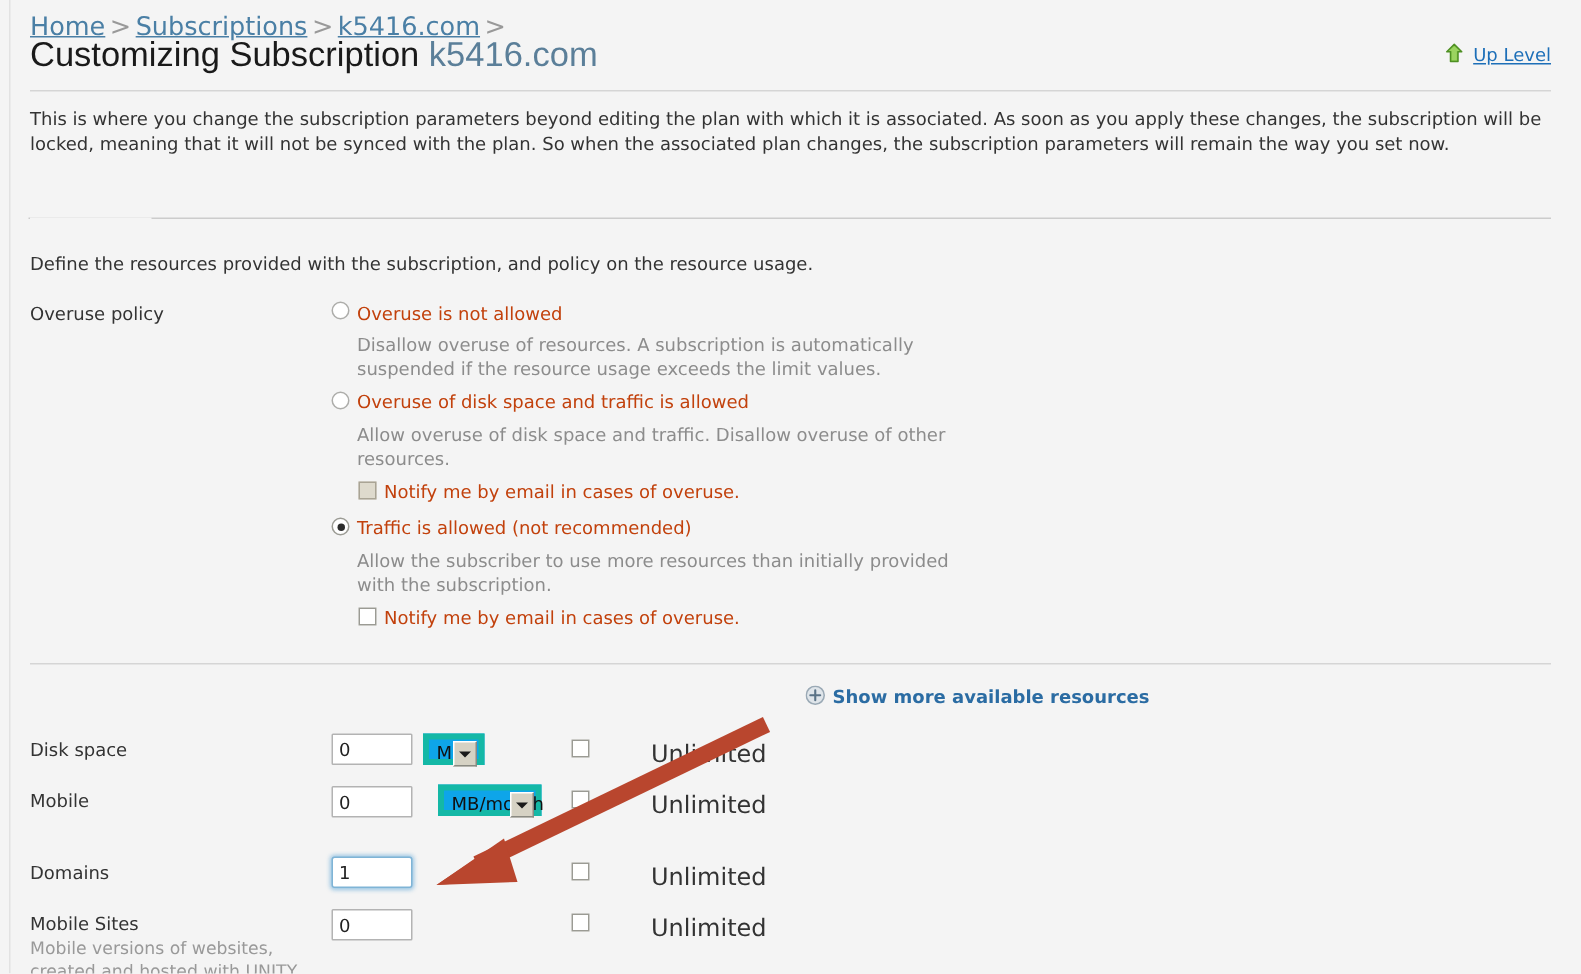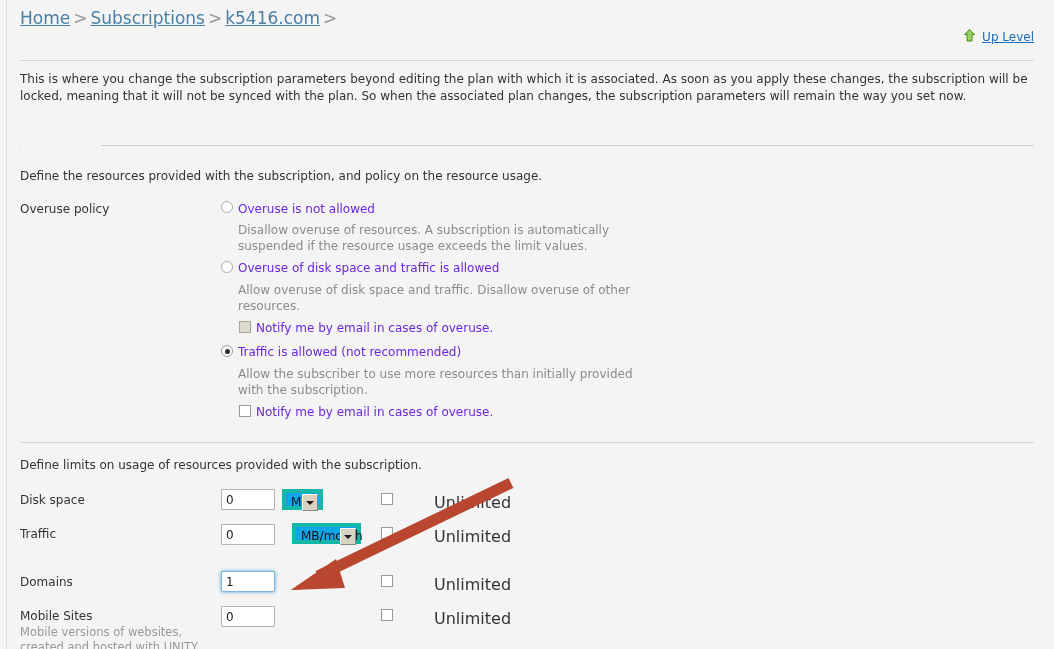--- a/index.html
+++ b/index.html
@@ -166,21 +166,21 @@
   }
   .fsub {
     position: absolute;
     font-size: 11.5px;
     color: #999999;
     line-height: 15px;
   }
   .opt-label {
     position: absolute;
     font-size: 12px;
-    color: #6d28d9;
+    color: #c2410c;
     white-space: nowrap;
   }
   .opt-desc {
     position: absolute;
     font-size: 12px;
     color: #8c8c8c;
     line-height: 16px;
   }
 
   
@@ -324,20 +324,21 @@
 
 <div class="page">
 
   <div class="left-rule"></div>
 
   <div class="breadcrumb">
     <a href="#">Home</a><span class="sep">&gt;</span><a href="#">Subscriptions</a><span class="sep">&gt;</span><a href="#">k5416.com</a><span class="sep">&gt;</span>
   </div>
 
   <div class="title-row">
+    <span class="page-title"><span>Customizing Subscription</span> <span class="domain">k5416.com</span></span>
     <span class="up-level">
       <span class="up-arrow-icon">
         <svg width="14" height="15" viewBox="0 0 14 15">
           <path d="M6.5 1.5 L1.5 6.5 L4 6.5 L4 13 L9 13 L9 6.5 L11.5 6.5 Z" fill="#7ec142" stroke="#4e8f23" stroke-width="1" stroke-linejoin="round"></path>
           <path d="M6.5 2.8 L2.9 6.0 L4.8 6.0 L4.8 12.2 L8.2 12.2 L8.2 6.0 L10.1 6.0 Z" fill="#a5d96b" opacity="0.75"></path>
         </svg>
       </span><a href="#">Up Level</a>
     </span>
   </div>
 
@@ -363,33 +364,40 @@
   <div class="opt-label" style="left:256px; top:321px;">Notify me by email in cases of overuse.</div>
 
   <div class="radio on" style="left:221px; top:345px;"></div>
   <div class="opt-label" style="left:238px; top:345px;">Traffic is allowed (not recommended)</div>
   <div class="opt-desc" style="left:238px; top:366px; width:400px;">Allow the subscriber to use more resources than initially provided with the subscription.</div>
   <div class="checkbox" style="left:239px; top:405px;"></div>
   <div class="opt-label" style="left:256px; top:405px;">Notify me by email in cases of overuse.</div>
 
   <div class="hr-mid"></div>
 
-  <div class="section-note" style="left:20px; top:458px;">Define limits on usage of resources provided with the subscription.</div>
-
+
+  <div class="showmore" style="left:537px; top:457px;">
+    <span class="plus-icon">
+      <svg width="13" height="13" viewBox="0 0 13 13">
+        <circle cx="6.5" cy="6.5" r="6" fill="#dfe5ea" stroke="#9aa9b5" stroke-width="1"></circle>
+        <path d="M6.5 3.2 L6.5 9.8 M3.2 6.5 L9.8 6.5" stroke="#5a7286" stroke-width="1.4" stroke-linecap="round"></path>
+      </svg>
+    </span><a href="#">Show more available resources</a>
+  </div>
 
   <div class="flabel" style="left:20px; top:493px;text-align:right;">Disk space</div>
   <input class="txt" style="left: 221px; top: 489px; width: 54px;" value="0">
   <div class="sel" style="left:282px; top:489px; width:41px;">
     <span class="sel-text">MB</span>
     <span class="sel-btn"></span>
   </div>
   <div class="checkbox" style="left:381px; top:493px;"></div>
   <div class="unl-text" style="left:398px; top:493px;">Unlimited</div>
 
-  <div class="flabel" style="left:20px; top:527px;">Traffic</div>
+  <div class="flabel" style="left:20px; top:527px;">Mobile</div>
   <input class="txt" style="left: 221px; top: 524px; width: 54px;" value="0">
   <div class="sel" style="left:292px; top:523px; width:69px;">
     <span class="sel-text">MB/month</span>
     <span class="sel-btn"></span>
   </div>
   <div class="checkbox" style="left:381px; top:527px;"></div>
   <div class="unl-text" style="left:398px; top:527px;">Unlimited</div>
 
   <div class="flabel" style="left:20px; top:575px;">Domains</div>
   <input class="txt focused" style="left: 221px; top: 571px; width: 54px;" value="1">

